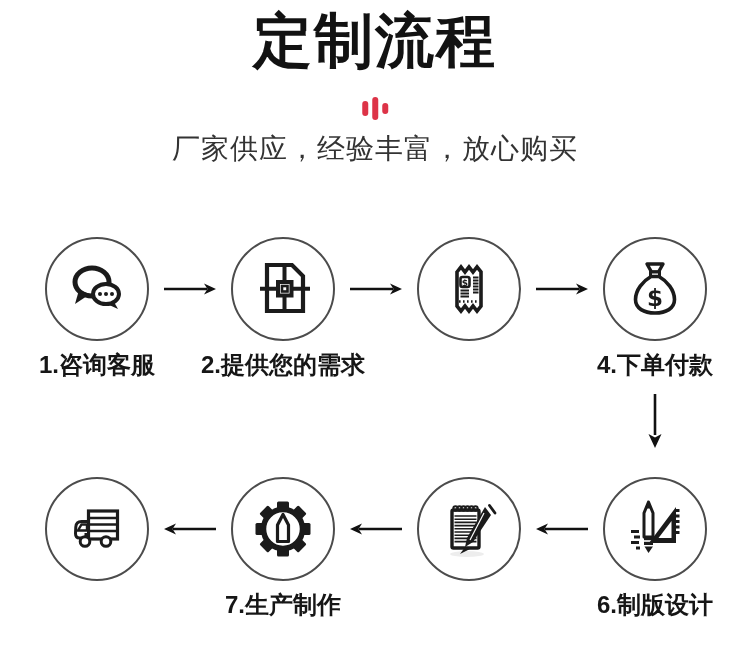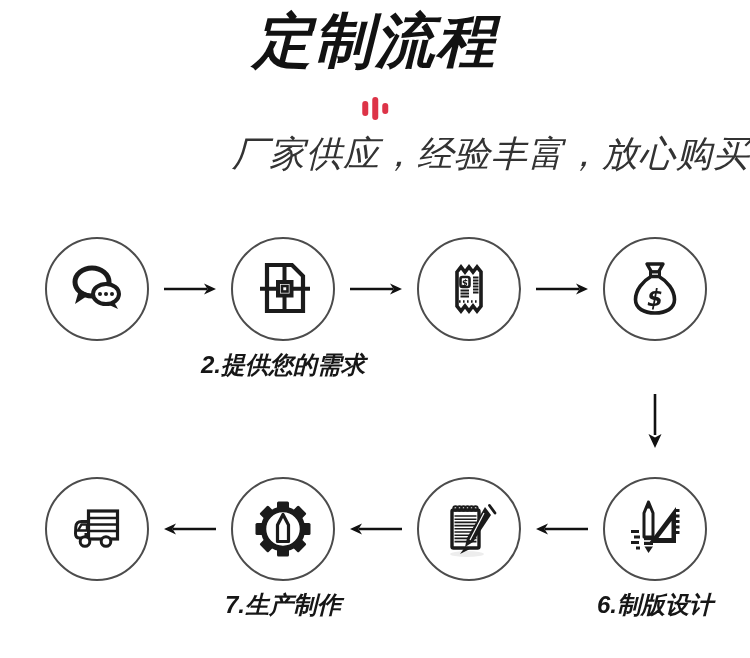--- a/index.html
+++ b/index.html
@@ -1,33 +1,33 @@
 <!DOCTYPE html>
 <html style="--accent: #dd3347;"><head>
 <meta charset="utf-8">
 <style>
   * { margin:0; padding:0; box-sizing:border-box; }
   html,body { background:#fff; }
   .page {
     position:relative; width:750px; height:658px; background:#ffffff;
-    font-family:"Liberation Sans", sans-serif; overflow:hidden;font-style:italic;
+    font-family:"Liberation Sans", sans-serif; overflow:hidden;
   }
   .title {
     position:absolute; top:2px; left:0; width:100%; text-align:center;
     font-size:59px; font-weight:900; color:#121212; letter-spacing:2px;
   }
   .eq {
     position:absolute; top:96px; left:50%; transform:translateX(-50%);
     height:24px; display:flex; align-items:center; gap:4.5px;
   }
   .eq i { display:block; width:5.5px; border-radius:3px; background:var(--accent,#dd3347); }
   .eq .b1 { height:15px; } .eq .b2 { height:23px; } .eq .b3 { height:11px; }
   .subtitle {
-    position:absolute; top:130px; left:0; width:100%; text-align:right;
-    font-size:36px; color:#333; letter-spacing:1px;
+    position:absolute; top:130px; left:0; width:100%; text-align:center;
+    font-size:28px; color:#333; letter-spacing:1px;
   }
   .step { position:absolute; width:104px; height:104px; }
   .circle {
     width:104px; height:104px; border:2px solid #4c4c4c; border-radius:50%;
     background:#fff; display:flex; align-items:center; justify-content:center;
   }
   .step .label {
     position:absolute; top:112px; left:50%; transform:translateX(-50%);
     white-space:nowrap; font-size:24px; font-weight:600; color:#161616;
   }
@@ -60,20 +60,21 @@
       <svg width="64" height="64" viewBox="0 0 64 64">
         <ellipse class="ink" cx="27" cy="25" rx="17" ry="14" stroke-width="5"></ellipse>
         <path d="M14 33 L10 47 L25 37 Z" fill="#1b1b1b"></path>
         <ellipse cx="41" cy="37" rx="13" ry="10" fill="#fff" stroke="#1b1b1b" stroke-width="4"></ellipse>
         <path d="M49 45 L53 52 L42 47 Z" fill="#1b1b1b"></path>
         <circle cx="35" cy="37" r="2" fill="#1b1b1b"></circle>
         <circle cx="41" cy="37" r="2" fill="#1b1b1b"></circle>
         <circle cx="47" cy="37" r="2" fill="#1b1b1b"></circle>
       </svg>
     </div>
+    <div class="label">1.咨询客服</div>
   </div>
 
   <svg class="arrow ar1 ax1" width="52" height="14">
     <line x1="0" y1="7" x2="43" y2="7" stroke="#111" stroke-width="2.6"></line>
     <polygon points="40,1.5 43.5,7 40,12.5 52,7" fill="#111"></polygon>
   </svg>
 
   <div class="step r1 cx2">
     <div class="circle">
       <svg width="64" height="64" viewBox="0 0 64 64">
@@ -113,20 +114,21 @@
 
   <div class="step r1 cx4">
     <div class="circle">
       <svg width="64" height="64" viewBox="0 0 64 64">
         <path d="M24 7 H40 L35.5 15 H28.5 Z" fill="#fff" stroke="#1b1b1b" stroke-width="3.4" stroke-linejoin="round"></path>
         <path d="M27.5 15 H36.5 V19.5 H27.5 Z" fill="#fff" stroke="#1b1b1b" stroke-width="3"></path>
         <path d="M28 19.5 C20 24 12.5 33 12.5 42.5 C12.5 51.5 21 56 32 56 C43 56 51.5 51.5 51.5 42.5 C51.5 33 44 24 36 19.5 Z" fill="#fff" stroke="#1b1b1b" stroke-width="3.6" stroke-linejoin="round"></path>
         <text x="32" y="49" font-family="DejaVu Sans, sans-serif" font-size="23" font-weight="bold" fill="#1b1b1b" text-anchor="middle">$</text>
       </svg>
     </div>
+    <div class="label">4.下单付款</div>
   </div>
 
   <svg class="arrow adown" width="16" height="54">
     <line x1="8" y1="0" x2="8" y2="41" stroke="#111" stroke-width="2.6"></line>
     <polygon points="1.5,40 8,43.5 14.5,40 8,54" fill="#111"></polygon>
   </svg>
 
   <div class="step r2 cx4">
     <div class="circle">
       <svg width="64" height="64" viewBox="0 0 64 64">

